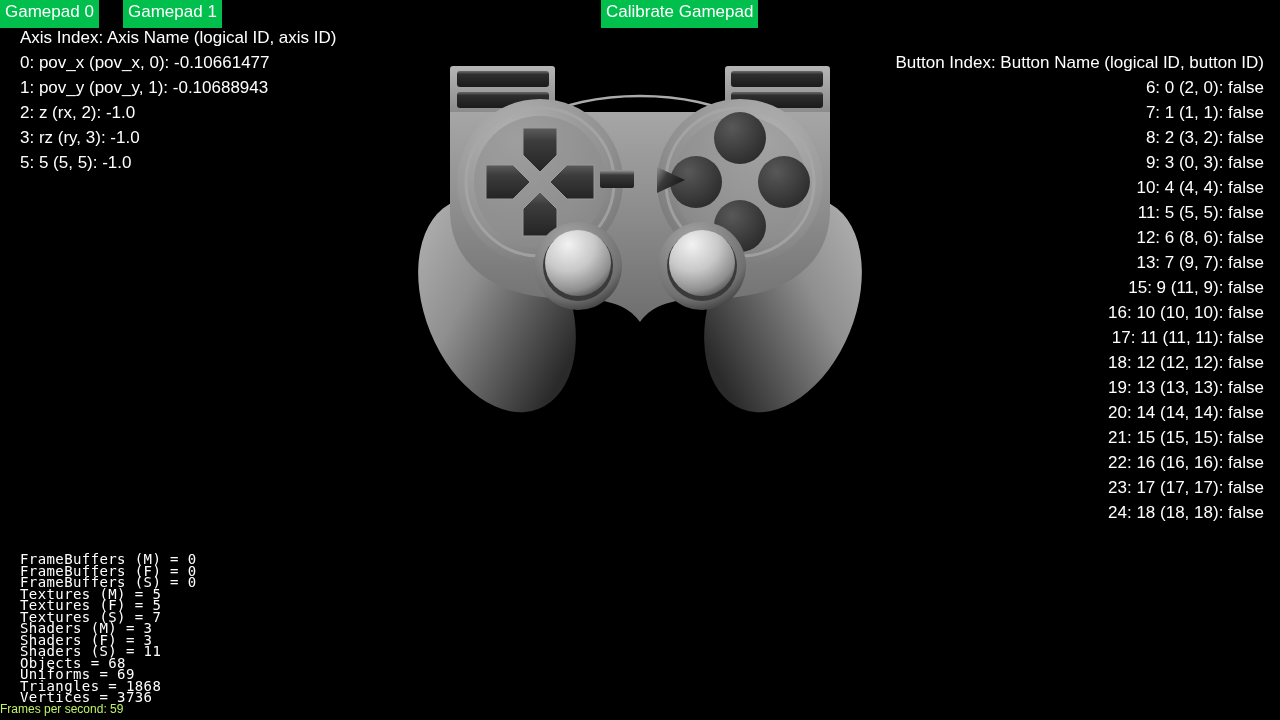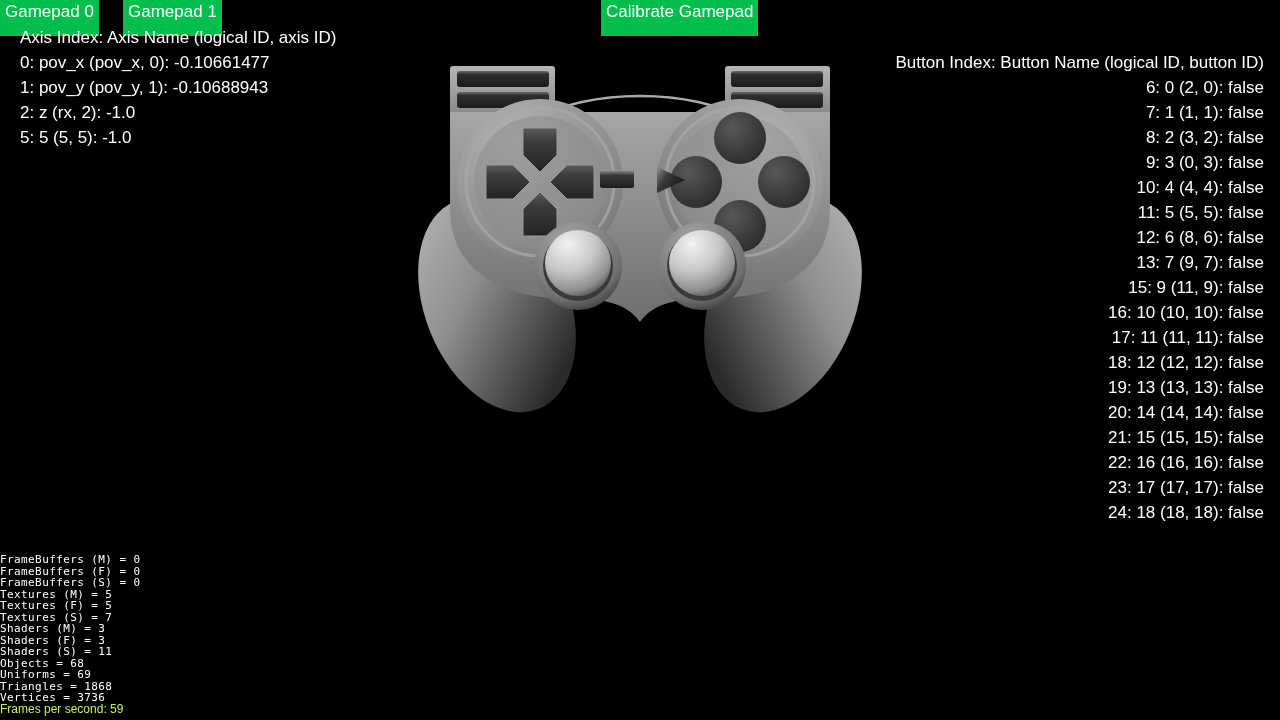--- a/index.html
+++ b/index.html
@@ -12,21 +12,21 @@
   body {
     font-family: "Liberation Sans", sans-serif;
     color: #ffffff;
     position: relative;
   }
 
   
   .tab-btn {
     position: absolute;
     top: 0;
-    height: 36px;
+    height: 28px;
     line-height: 24px;
     background: #00bf4c;
     color: #ffffff;
     font-size: 17px;
     padding: 0 5px;
     white-space: nowrap;
     cursor: pointer;
     user-select: none;
   }
   #tab0 { left: 0px; }
@@ -61,24 +61,25 @@
     white-space: nowrap;
     color: #ffffff;
   }
 
   
   .stats {
     position: absolute;
     left: 0px;
     top: 554px;
     font-family: "DejaVu Sans Mono", "Liberation Mono", monospace;
-    font-size: 11px;
+    font-size: 14px;
     line-height: 11.5px;
     letter-spacing: 0.4px;
     color: #ffffff;
+    padding-left: 20px;
   }
   .stats .line { white-space: pre; }
 
   .fps {
     position: absolute;
     left: 0px;
     top: 699px;
     font-size: 12px;
     line-height: 21px;
     white-space: nowrap;
@@ -106,20 +107,21 @@
 </div>
 <div class="tab-btn" id="calibrate">
   <span>Calibrate Gamepad</span>
 </div>
 
 <div class="left-col">
   <div class="line">Axis Index: Axis Name (logical ID, axis ID)</div>
   <div class="line">0: pov_x (pov_x, 0): -0.10661477</div>
   <div class="line">1: pov_y (pov_y, 1): -0.10688943</div>
   <div class="line">2: z (rx, 2): -1.0</div>
+  <div class="line">3: rz (ry, 3): -1.0</div>
   <div class="line">5: 5 (5, 5): -1.0</div>
 </div>
 
 <div class="right-col">
   <div class="line">Button Index: Button Name (logical ID, button ID)</div>
   <div class="line">6: 0 (2, 0): false</div>
   <div class="line">7: 1 (1, 1): false</div>
   <div class="line">8: 2 (3, 2): false</div>
   <div class="line">9: 3 (0, 3): false</div>
   <div class="line">10: 4 (4, 4): false</div>

